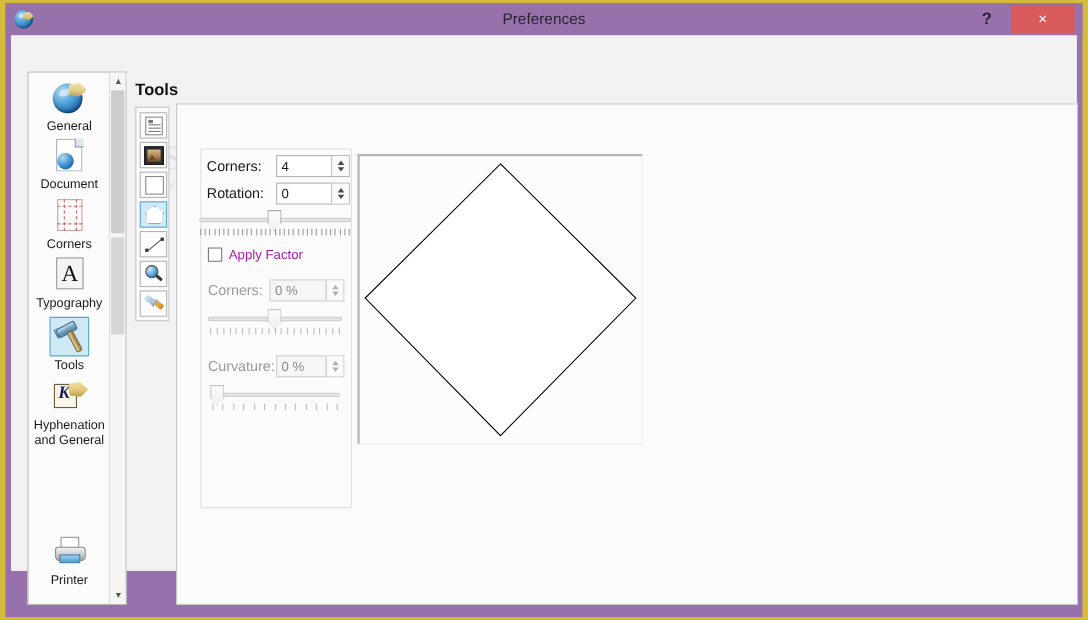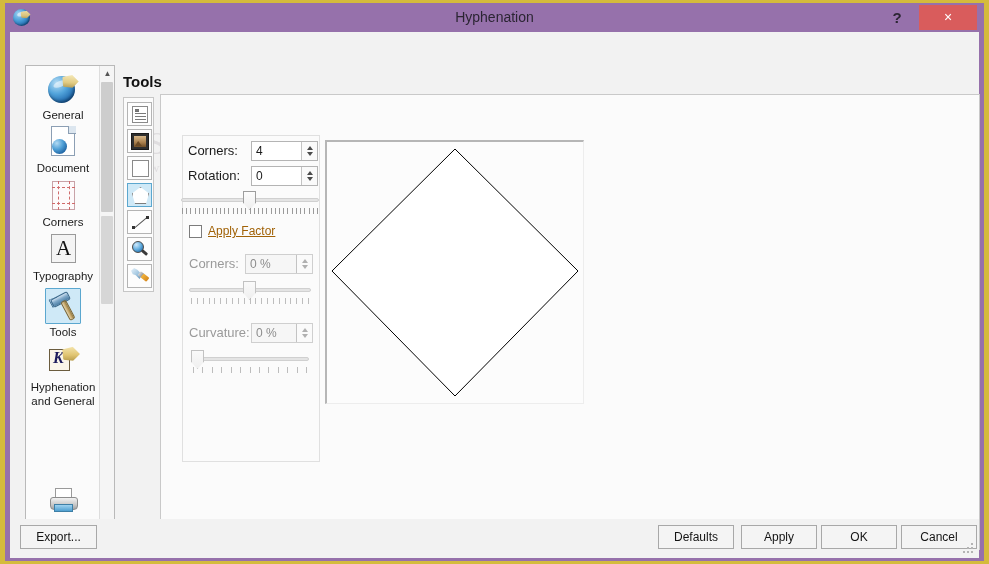--- a/index.html
+++ b/index.html
@@ -562,23 +562,22 @@
   }
   .checkbox-box {
     width: 13px; height: 13px;
     background: #ffffff;
     border: 1px solid #7c7c7c;
     box-sizing: border-box;
     margin-right: 6px;
   }
   .checkbox-label {
     font-size: 12px;
-    color: #a16207;
+    color: #a21caf;
     line-height: 14px;
-    text-decoration: underline;
   }
 
   
   .preview {
     position: absolute;
     left: 164px; top: 45px;
     width: 259px;
     height: 264px;
     background: #fcfcfc;
     border-top: 2px solid #b6b6b6;
@@ -630,21 +629,21 @@
 <div id="app">
   <div class="gold-frame"></div>
 
   <div class="window">
 
     <div class="titlebar">
       <div class="app-icon">
         <div class="globe"></div>
         <div class="pen"></div>
       </div>
-      <div class="title-text">Hyphenation</div>
+      <div class="title-text">Preferences</div>
       <div class="help-btn">?</div>
       <div class="close-btn">×</div>
     </div>
 
     <div class="dialog-body">
 
       <div class="watermark wm-1">SOFTPEDIA</div>
       <div class="watermark wm-2">www.softpedia.com</div>
       <div class="watermark wm-3">SOFTPEDIA</div>
 
@@ -915,31 +914,15 @@
 
         <div class="preview">
           <svg width="256" height="262" viewBox="0 0 256 262">
             <polygon points="128,7 251,129 128,254 5,129" fill="#ffffff" stroke="#000000" stroke-width="1"></polygon>
           </svg>
         </div>
       </div>
 
     </div>
 
-    <div class="bottom-bar">
-      <div class="btn" style="left:10px; top:6px; width:77px;">Export...</div>
-      <div class="btn" style="left:648px; top:6px; width:76px;">Defaults</div>
-      <div class="btn" style="left:731px; top:6px; width:76px;">Apply</div>
-      <div class="btn" style="left:811px; top:6px; width:76px;">OK</div>
-      <div class="btn" style="left:891px; top:6px; width:76px;">Cancel</div>
-
-      <div class="resize-grip">
-        <i style="left:8px; top:0;"></i>
-        <i style="left:4px; top:4px;"></i>
-          <i style="left:8px; top:4px;"></i>
-        <i style="left:0px; top:8px;"></i>
-          <i style="left:4px; top:8px;"></i>
-          <i style="left:8px; top:8px;"></i>
-      </div>
-    </div>
 
   </div>
 </div>
 
 </body></html>

